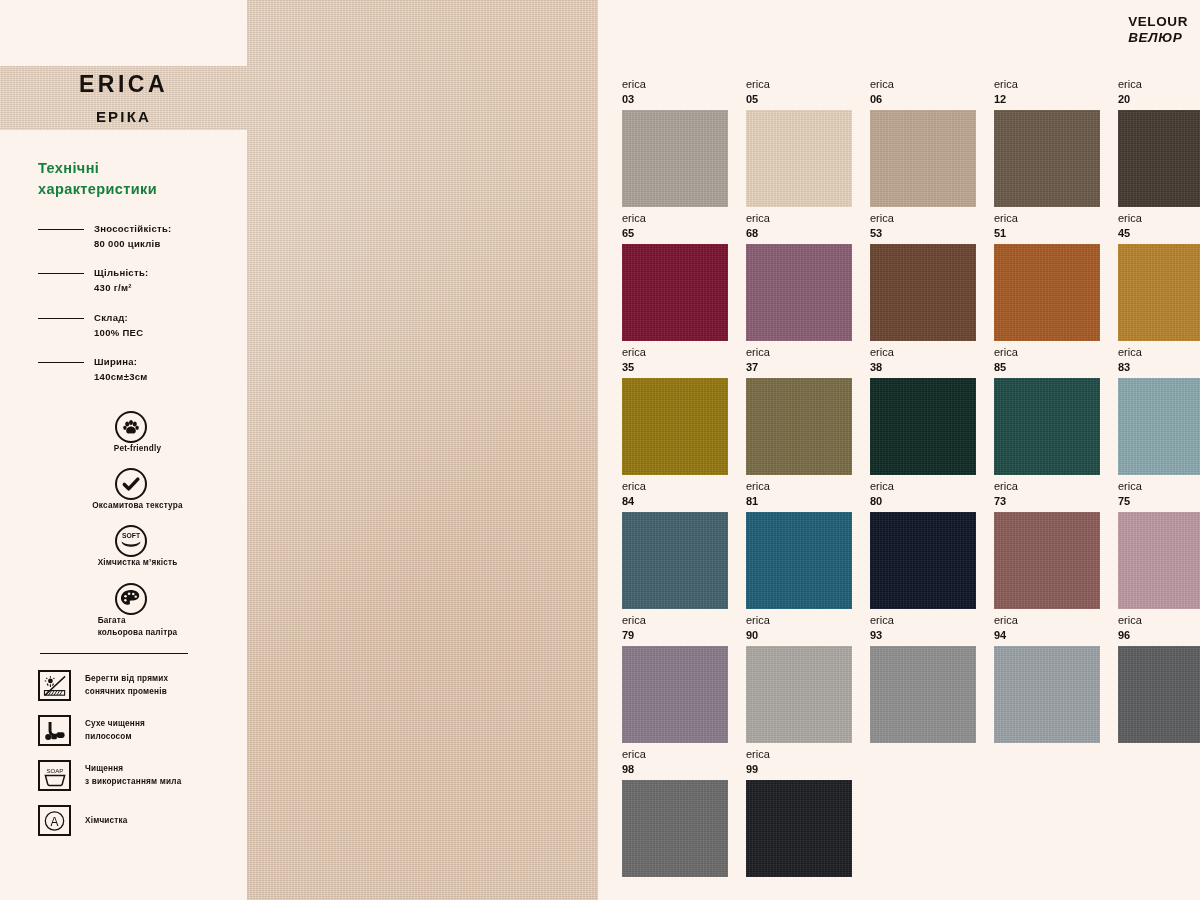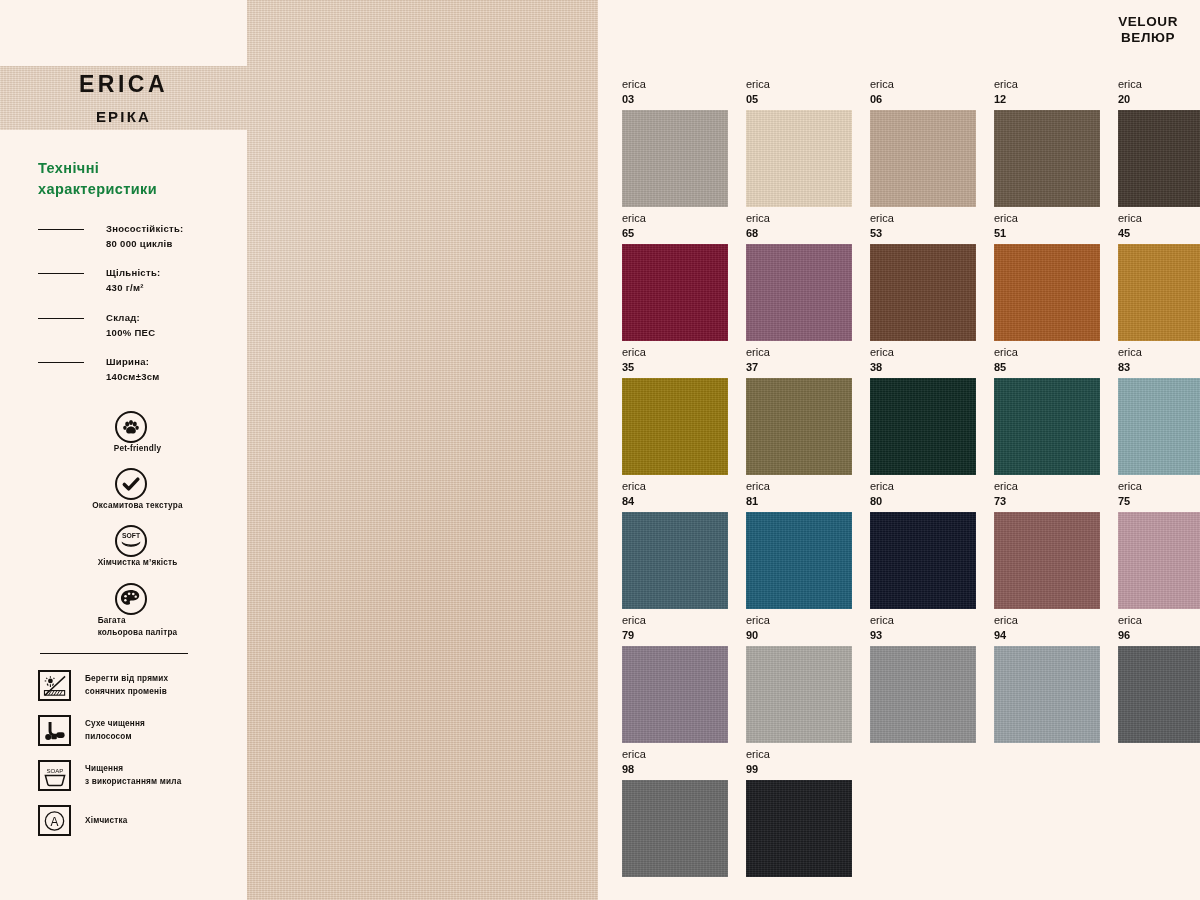--- a/index.html
+++ b/index.html
@@ -58,21 +58,20 @@
   .spec-heading {
     font-size: 14.5px; font-weight: 700; line-height: 1.45;
     color: #15803d; letter-spacing: .4px;
     margin-bottom: 22px;
   }
 
   .spec-list { margin-bottom: 26px; }
   .spec-row {
     display: flex; align-items: flex-start;
     margin-bottom: 15px;
-    gap: 12px;
   }
   .spec-rule {
     width: 46px; height: 1px; background: #16120f;
     margin-top: 7px; margin-right: 10px; flex: none;
   }
   .spec-text { font-size: 9.5px; font-weight: 700; line-height: 1.55; color: #16120f; letter-spacing: .3px; }
   .spec-text .v { font-weight: 700; }
 
   
   .feat-list { margin-left: 8px; }
@@ -95,25 +94,25 @@
   }
   .care-label { font-size: 8.2px; font-weight: 700; line-height: 1.5; color: #16120f; letter-spacing: .2px; }
 
   
   .right {
     position: absolute; left: 598px; top: 0;
     width: 602px; height: 900px;
     background: #fcf3ec;
   }
   .velour-header {
-    position: absolute; right: 22px; top: 14px;
-    text-align: center;
+    position: absolute; right: 12px; top: 14px;
+    text-align: left;
   }
   .velour-en { font-size: 13.5px; font-weight: 700; letter-spacing: .6px; color: #16120f; }
-  .velour-ua { font-size: 13.5px; font-weight: 700; letter-spacing: .6px; color: #16120f; margin-top: 1px; }
+  .velour-ua { font-size: 13.5px; font-weight: 700; letter-spacing: .6px; color: #16120f; margin-top: 1px; font-style: italic; }
 
   .grid {
     position: absolute; left: 24px; top: 78px;
     width: 578px;
     display: grid;
     grid-template-columns: repeat(5, 106px);
     column-gap: 18px;
     row-gap: 0px;
   }
   .cell { width: 106px; height: 134px; }

